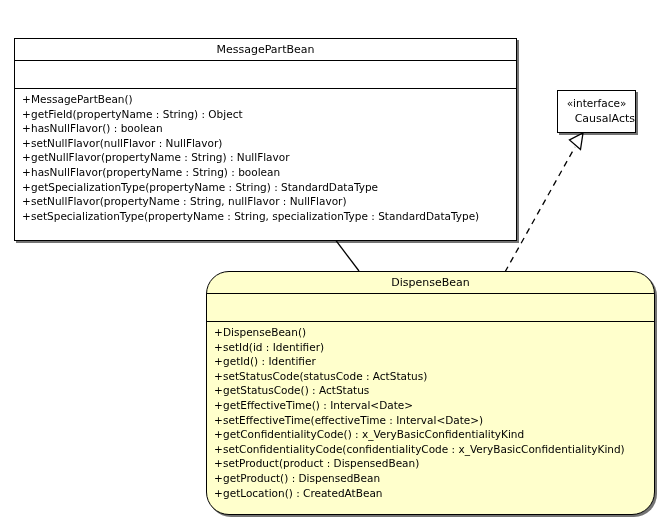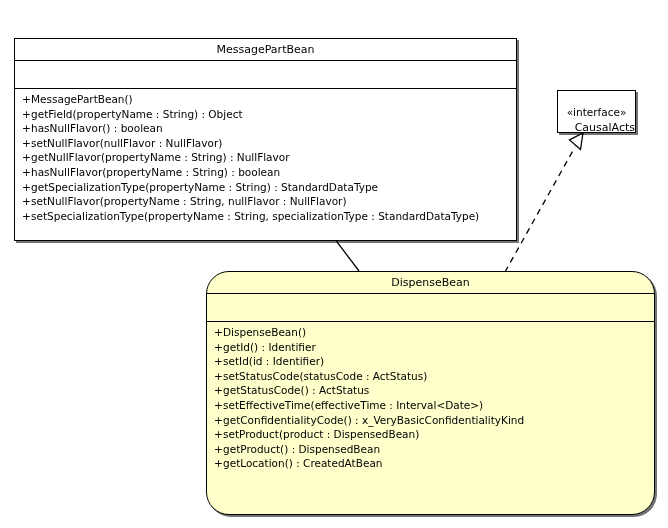--- a/index.html
+++ b/index.html
@@ -77,21 +77,21 @@
   }
 
   
   .uml-interface {
     position: absolute;
     box-sizing: border-box;
     border: 1px solid #000000;
     background: #ffffff;
     box-shadow: 2px 2px 0 rgba(0,0,0,0.55);
     text-align: center;
-    padding-top: 14px;
+    padding-top: 5px;
   }
   .iface-stereotype {
     font-size: 10.5px;
     line-height: 15px;
     color: #000000;
     white-space: nowrap;
   }
   .iface-name {
     font-size: 11px;
     line-height: 15px;
@@ -164,36 +164,42 @@
 
     <div class="class-name-band">DispenseBean</div>
 
     <div class="class-attr-band"></div>
 
     <div class="class-op-band">
       <div class="op-row">
         <span class="op-vis">+</span><span>DispenseBean()</span>
       </div>
       <div class="op-row">
+        <span class="op-vis">+</span><span>setId(id : Identifier)</span>
+      </div>
+      <div class="op-row">
         <span class="op-vis">+</span><span>getId() : Identifier</span>
       </div>
       <div class="op-row">
-        <span class="op-vis">+</span><span>setId(id : Identifier)</span>
-      </div>
-      <div class="op-row">
         <span class="op-vis">+</span><span>setStatusCode(statusCode : ActStatus)</span>
       </div>
       <div class="op-row">
         <span class="op-vis">+</span><span>getStatusCode() : ActStatus</span>
       </div>
       <div class="op-row">
+        <span class="op-vis">+</span><span>getEffectiveTime() : Interval&lt;Date&gt;</span>
+      </div>
+      <div class="op-row">
         <span class="op-vis">+</span><span>setEffectiveTime(effectiveTime : Interval&lt;Date&gt;)</span>
       </div>
       <div class="op-row">
         <span class="op-vis">+</span><span>getConfidentialityCode() : x_VeryBasicConfidentialityKind</span>
+      </div>
+      <div class="op-row">
+        <span class="op-vis">+</span><span>setConfidentialityCode(confidentialityCode : x_VeryBasicConfidentialityKind)</span>
       </div>
       <div class="op-row">
         <span class="op-vis">+</span><span>setProduct(product : DispensedBean)</span>
       </div>
       <div class="op-row">
         <span class="op-vis">+</span><span>getProduct() : DispensedBean</span>
       </div>
       <div class="op-row">
         <span class="op-vis">+</span><span>getLocation() : CreatedAtBean</span>
       </div>

